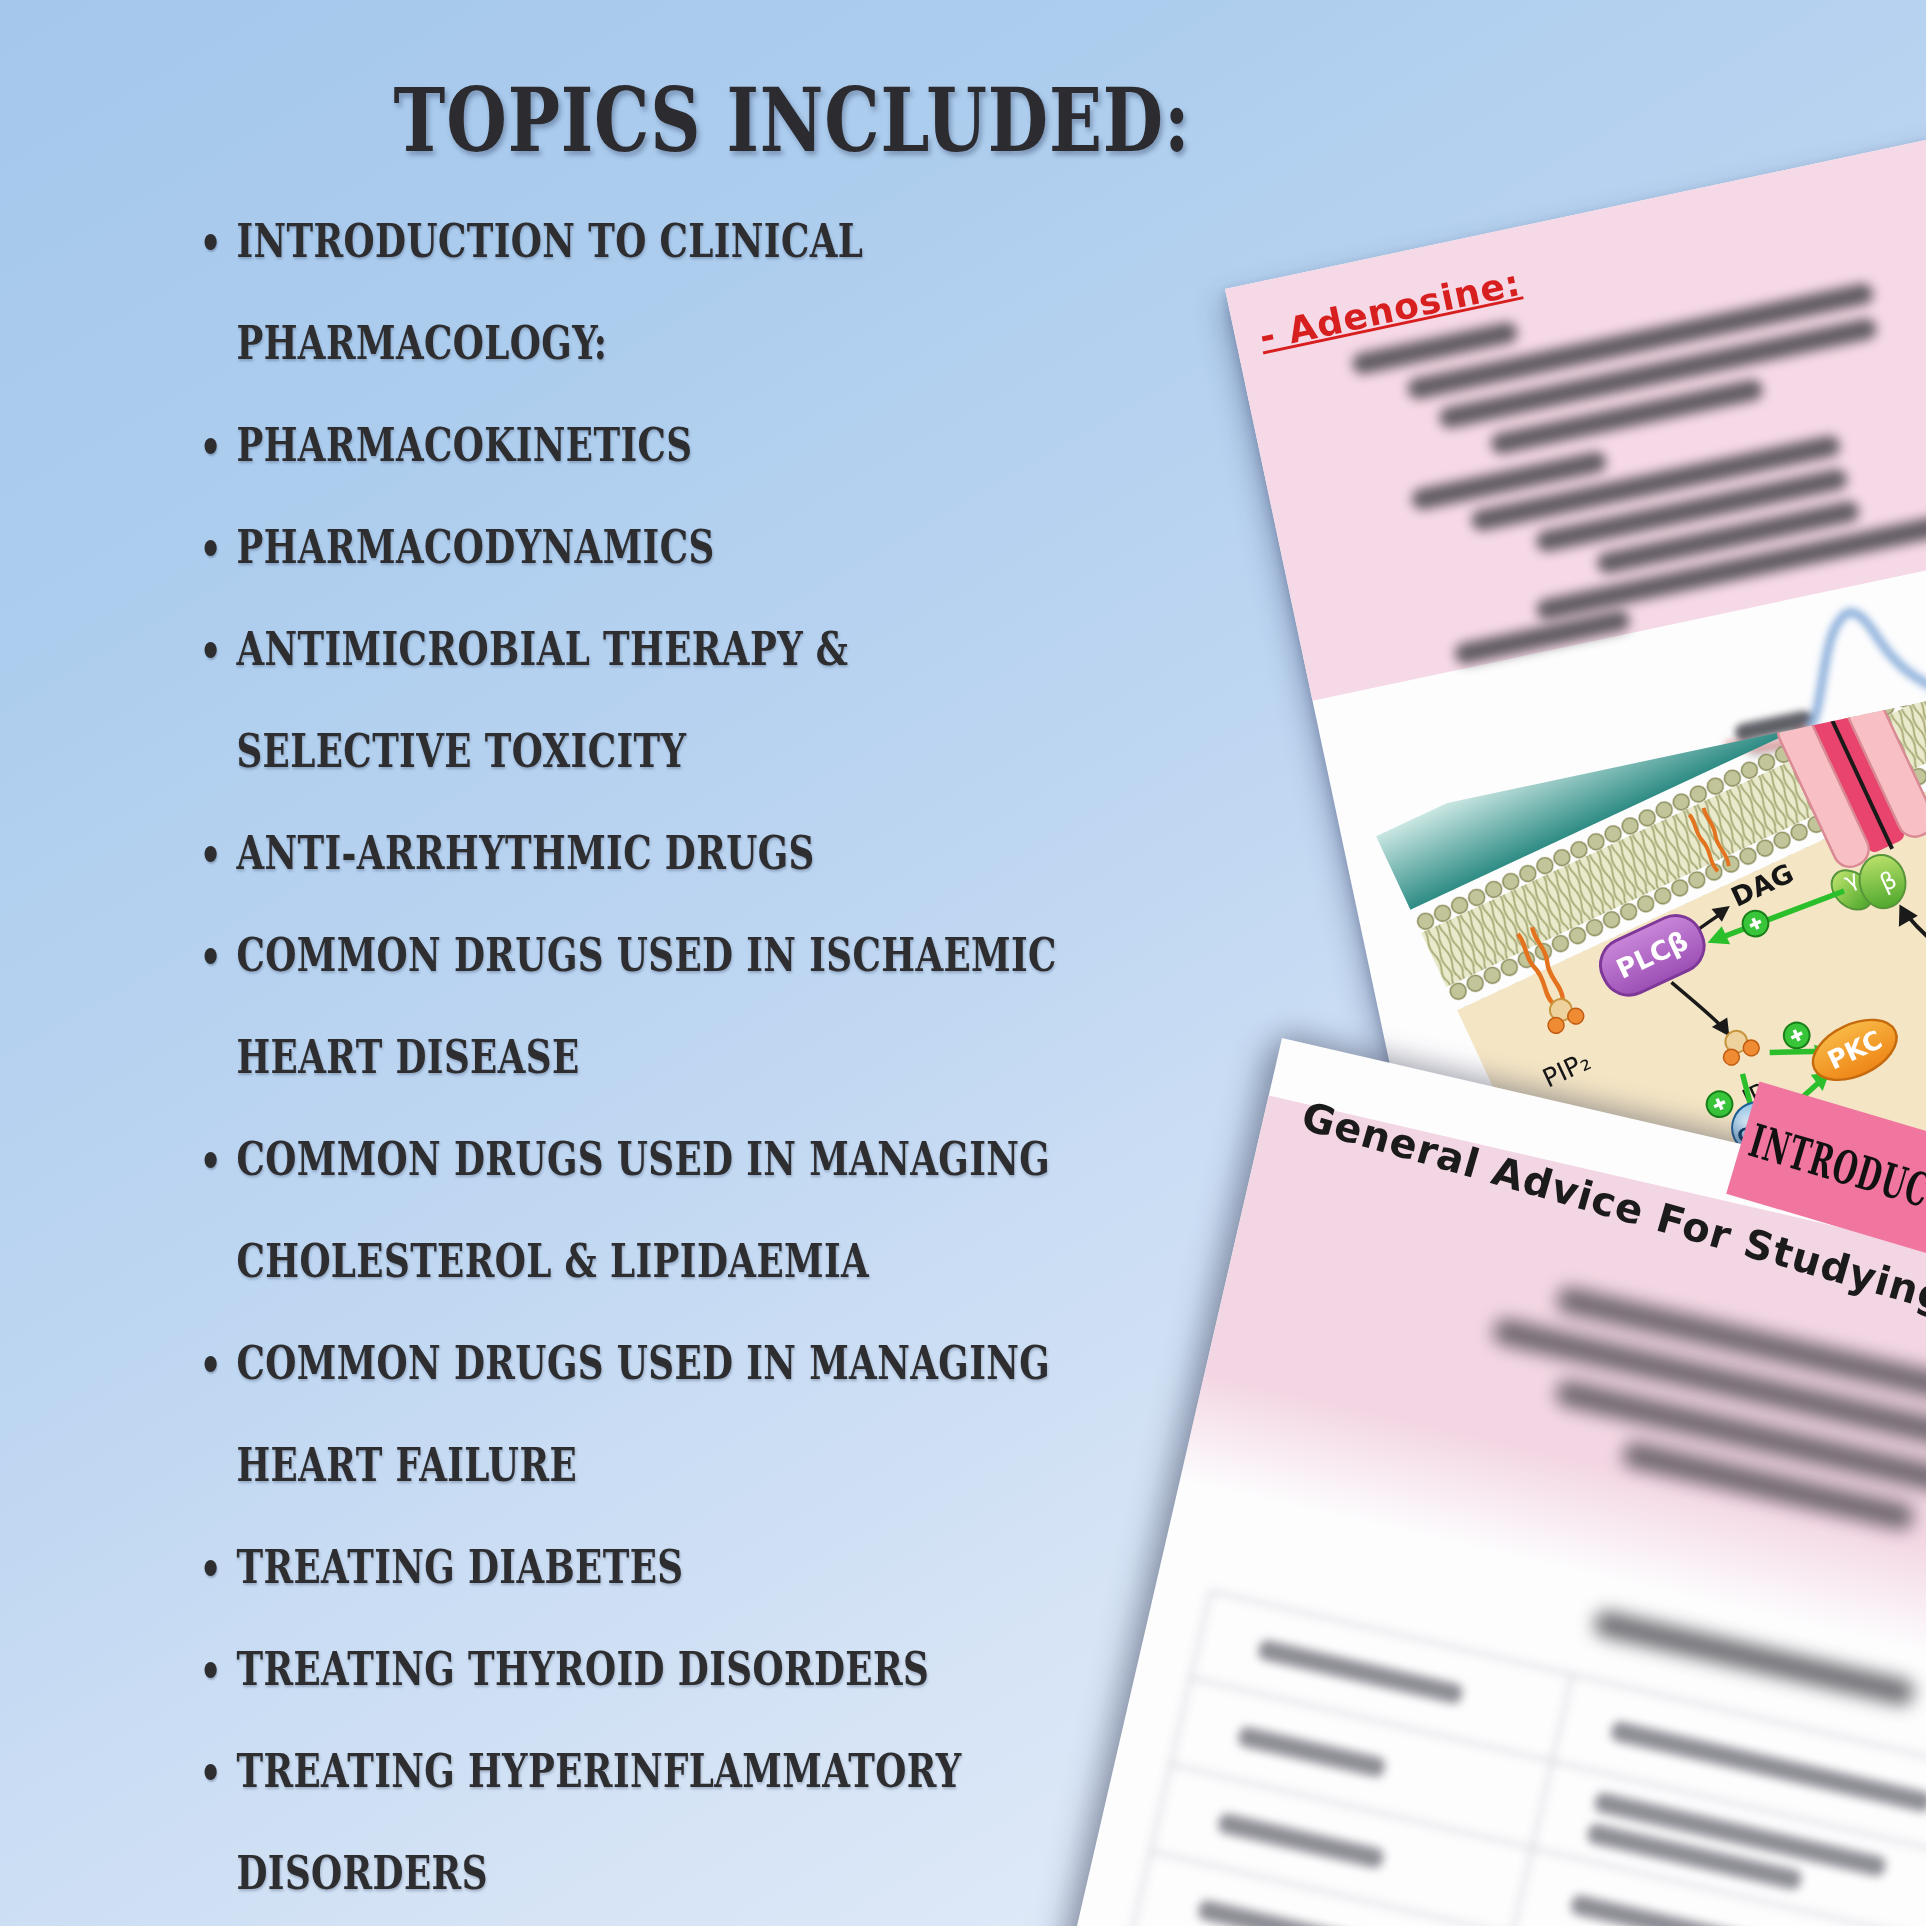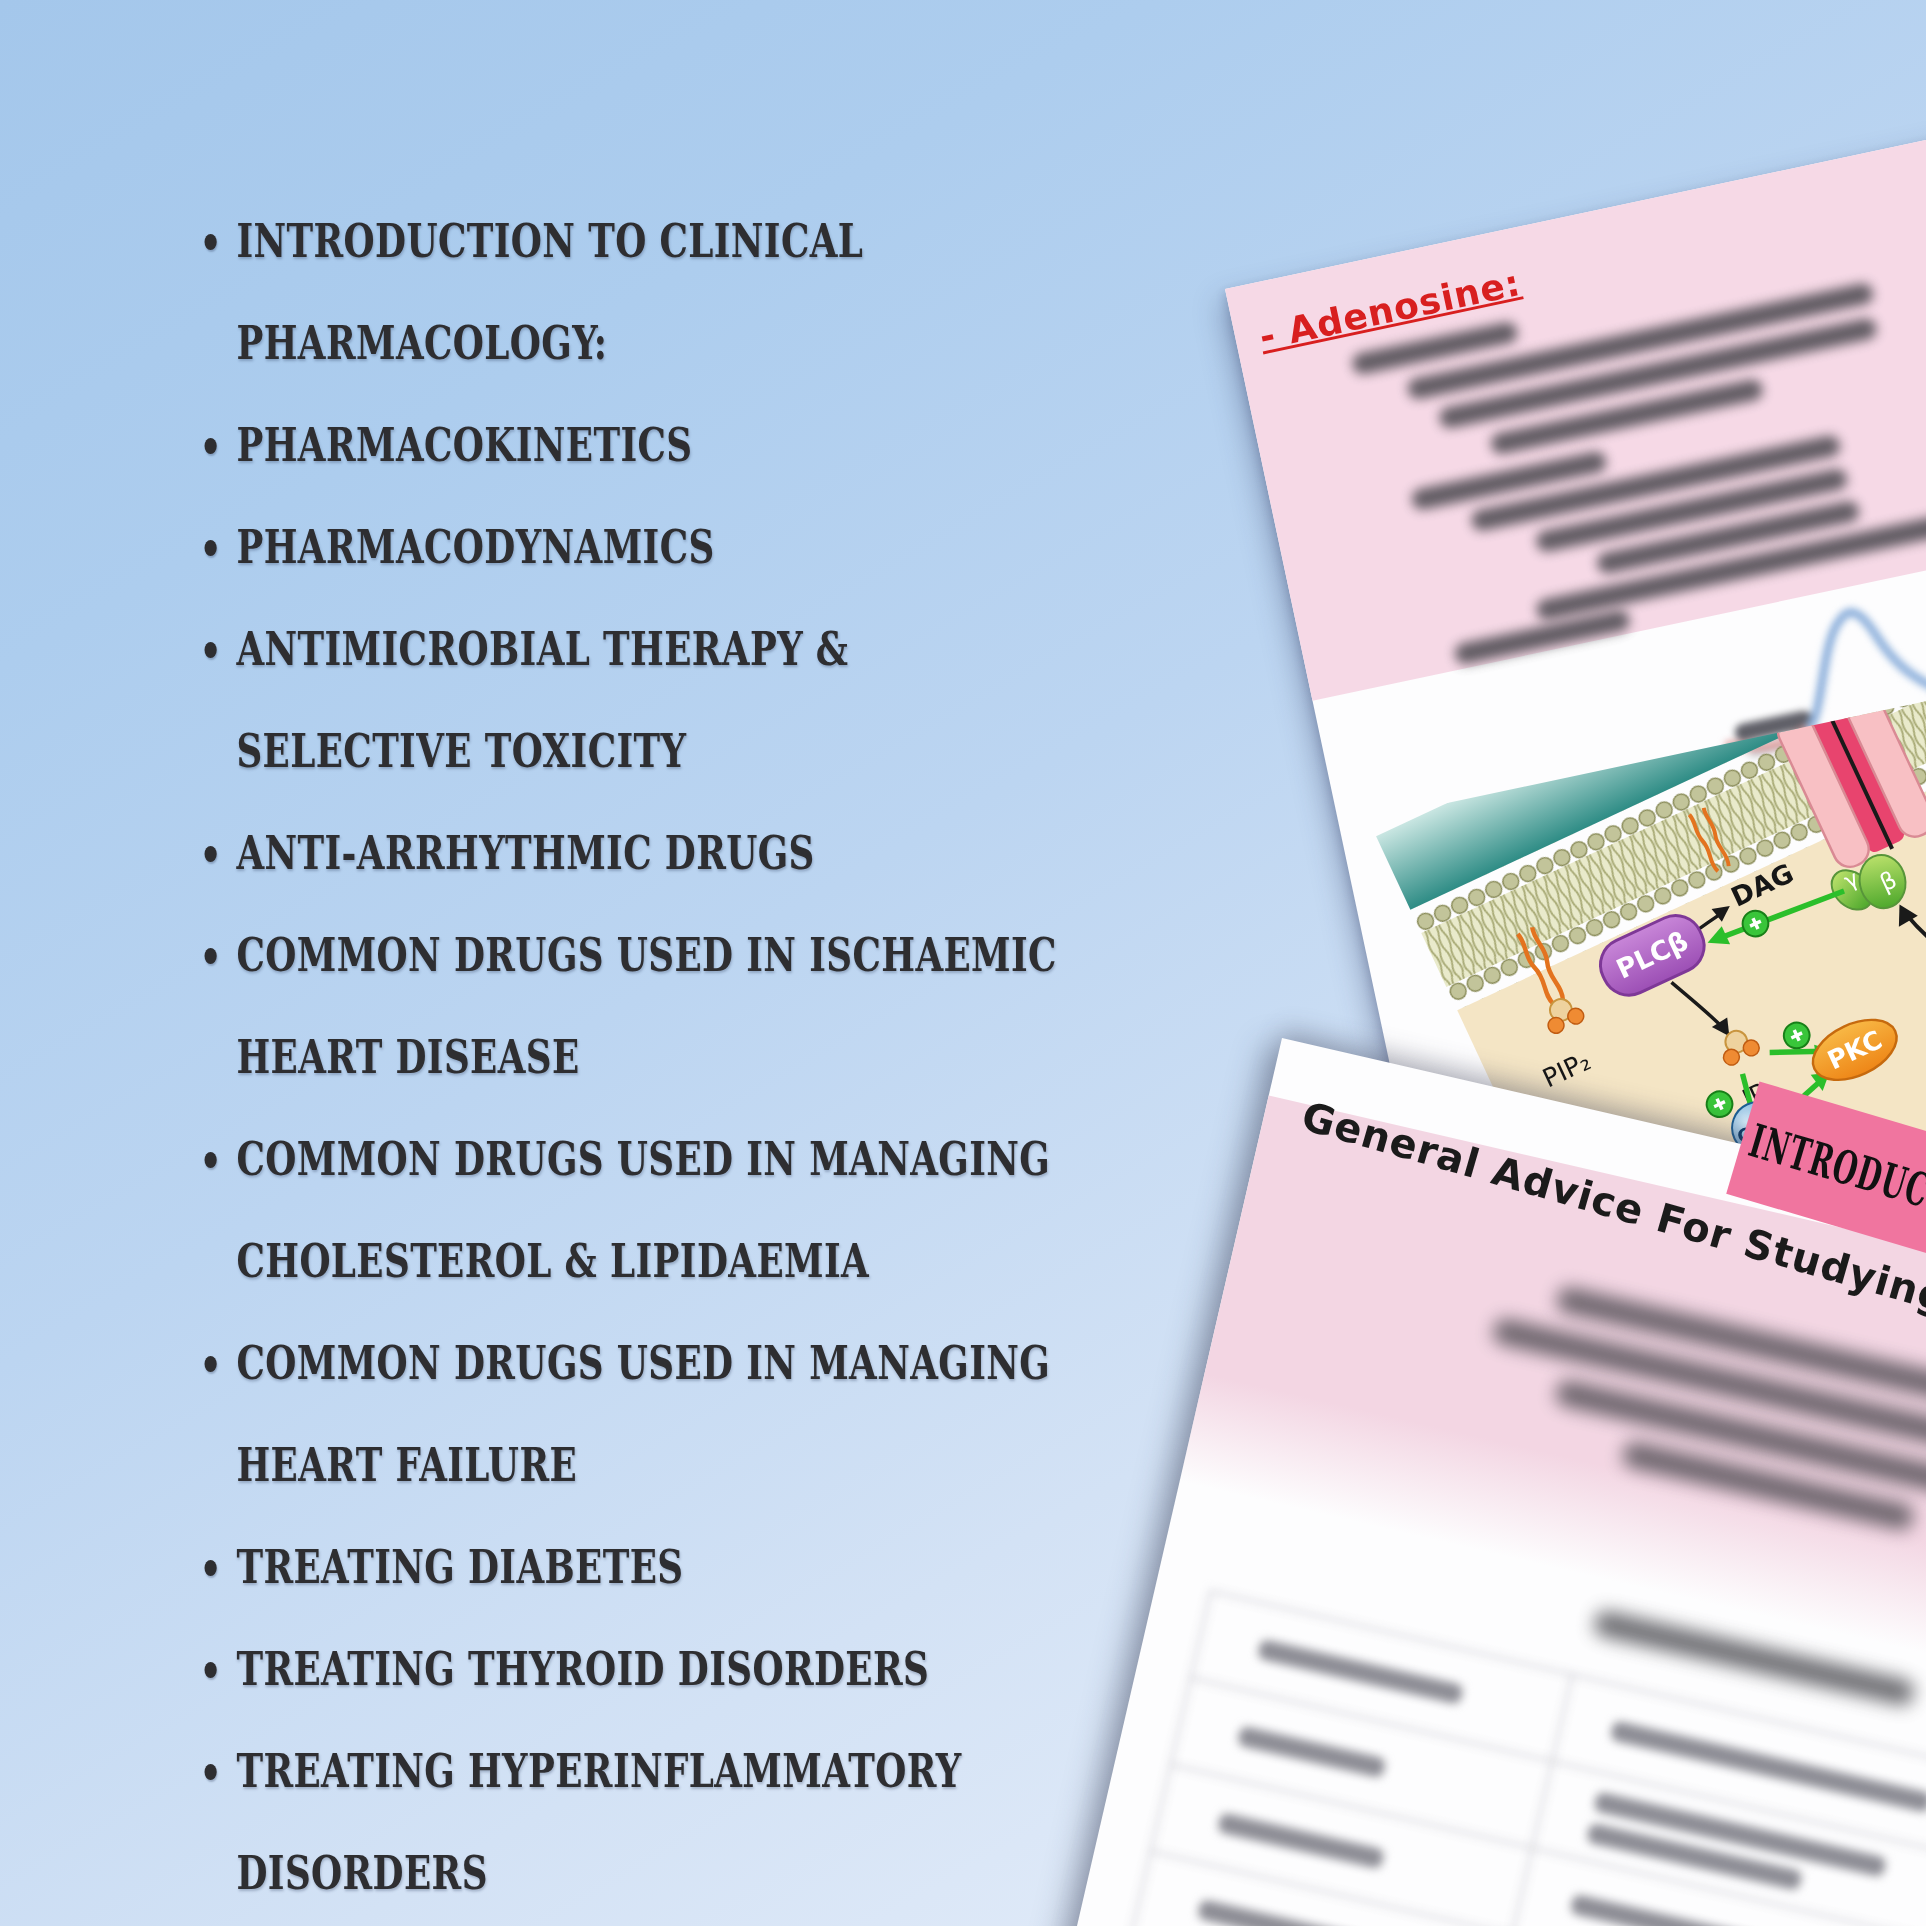--- a/index.html
+++ b/index.html
@@ -257,20 +257,23 @@
       <div class="p2-row">
         <div class="p2-cell-l">
             <div class="tb" style="width:228px"></div>
           </div>
 
       </div>
 
     </div>
   </div>
 
+  <div class="title">
+    <span class="title-inner">TOPICS INCLUDED:</span>
+  </div>
 
   <ul class="topics">
       <li>INTRODUCTION TO CLINICAL PHARMACOLOGY:</li>
       <li>PHARMACOKINETICS</li>
       <li>PHARMACODYNAMICS</li>
       <li>ANTIMICROBIAL THERAPY &amp; SELECTIVE TOXICITY</li>
       <li>ANTI-ARRHYTHMIC DRUGS</li>
       <li>COMMON DRUGS USED IN ISCHAEMIC HEART DISEASE</li>
       <li>COMMON DRUGS USED IN MANAGING CHOLESTEROL &amp; LIPIDAEMIA</li>
       <li>COMMON DRUGS USED IN MANAGING HEART FAILURE</li>

